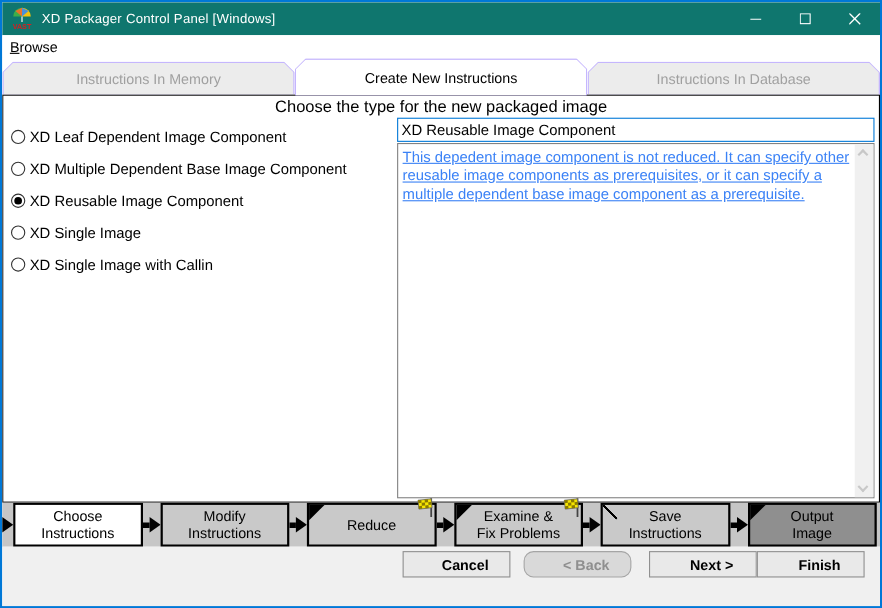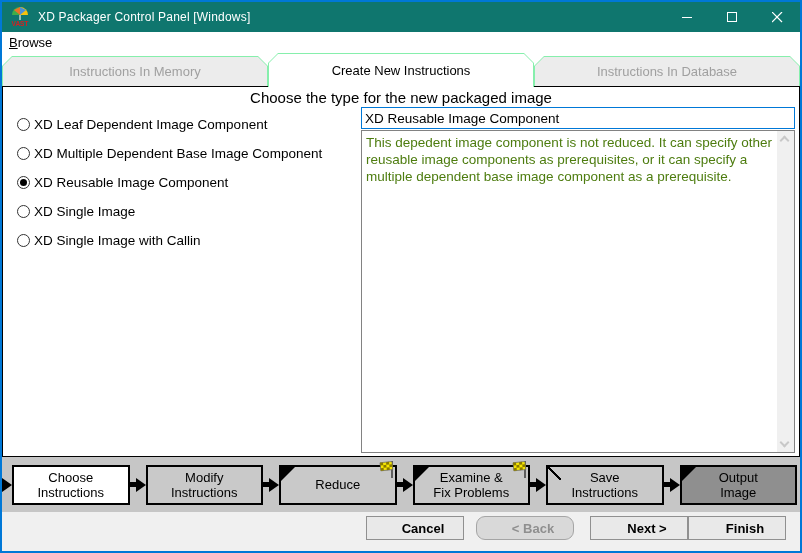--- a/index.html
+++ b/index.html
@@ -22,64 +22,64 @@
   .win-btn {
     width:45px; height:100%; background:transparent; border:none;
     display:flex; align-items:center; justify-content:center; cursor:pointer;
   }
   
   .menubar { height:20px; background:#fff; display:flex; align-items:center; flex:none; }
   .menu-item { font-size:13px; color:#000; padding:0 7px; cursor:default; }
   .menu-item::first-letter { text-decoration:underline; }
   
   .tabrow { height:34px; display:flex; align-items:flex-end; background:#fff; flex:none; }
-  .tab { flex:1; position:relative; height:30px; background:#86efac; cursor:pointer;
+  .tab { flex:1; position:relative; height:30px; background:#c4b5fd; cursor:pointer;
     clip-path:polygon(0 100%, 0 10px, 10px 0, calc(100% - 10px) 0, 100% 10px, 100% 100%);text-align:center; }
   .tab-fill { position:absolute; top:1px; left:1px; right:1px; bottom:0; background:#ececec;
     clip-path:polygon(0 100%, 0 9px, 9px 0, calc(100% - 9px) 0, 100% 9px, 100% 100%);
     display:flex; align-items:center; justify-content:center; }
   .tab-label { font-size:13px; color:#a0a0a0; }
   .tab.active { height:34px; margin-bottom:-1px; z-index:2; }
   .tab.active .tab-fill { background:#fff; }
   .tab.active .tab-label { color:#000; }
   
   .content {
     flex:none; height:371px; background:#fff;
     border-left:1px solid #000; border-right:1px solid #000;
     border-top:1px solid #000; border-bottom:1px solid #000;
     display:flex; flex-direction:column;
   }
   .heading { text-align:center; font-size:15px; color:#000; padding-top:2px; height:20px; flex:none; }
   .content-row { flex:1; display:flex; min-height:0; }
-  .radio-col { flex:1; padding:6px 4px 0 14px; }
+  .radio-col { flex:1; padding:6px 4px 0 7px; }
   .radio-row { display:flex; align-items:center; height:22px; margin-bottom:7px; cursor:default; }
   .radio-dot {
     width:13px; height:13px; border:1px solid #333; border-radius:50%;
     background:#fff; margin-right:4px; flex:none; position:relative;
   }
   .radio-dot.checked::after {
     content:""; position:absolute; top:2px; left:2px; width:7px; height:7px;
     border-radius:50%; background:#000;
   }
   .radio-label { font-size:13.5px; color:#000; }
   .right-col { width:434px; flex:none; display:flex; flex-direction:column; margin:0 4px 3px 0; }
   .name-input {
     height:22px; border:1px solid #0078d7; font-family:"Liberation Sans",sans-serif;
     font-size:13.5px; padding:1px 3px; outline:none; flex:none; color:#000; background:#fff;
   }
   .desc-box { flex:1; border:1px solid #828282; margin-top:1px; display:flex; min-height:0; background:#fff; }
-  .desc-text { flex:1; font-size:13.5px; line-height:17px; color:#4d7c0f; padding:3px 4px; overflow:hidden; }
+  .desc-text { flex:1; font-size:13.5px; line-height:17px; color:#3b82f6; padding:3px 4px; overflow:hidden;text-decoration:underline; }
   .vscroll { width:17px; flex:none; background:#f0f0f0; position:relative; }
   .chev { position:absolute; left:4px; width:7px; height:7px; border-left:2px solid #c8c8c8; border-top:2px solid #c8c8c8; }
   .chev.up { top:6px; transform:rotate(45deg); }
   .chev.down { bottom:6px; transform:rotate(225deg); }
   
   .workflow {
-    flex:none; height:55px; background:#c6c6c6;
-    display:flex; align-items:center; padding:0 3px 0 0;
+    flex:none; height:40px; background:#c6c6c6;
+    display:flex; padding:0 3px 0 0;
   }
   .step {
     flex:1; height:40px; border:2px solid #000; background:#c9c9c9;
     display:flex; flex-direction:column; align-items:center; justify-content:center;
     position:relative; cursor:pointer;
   }
   .step .l1, .step .l2 { font-size:13px; line-height:15px; color:#000; text-align:center; }
   .step.current { background:#fff; }
   .step.dark { background:#8f8f8f; }
   .step.notch::before {

